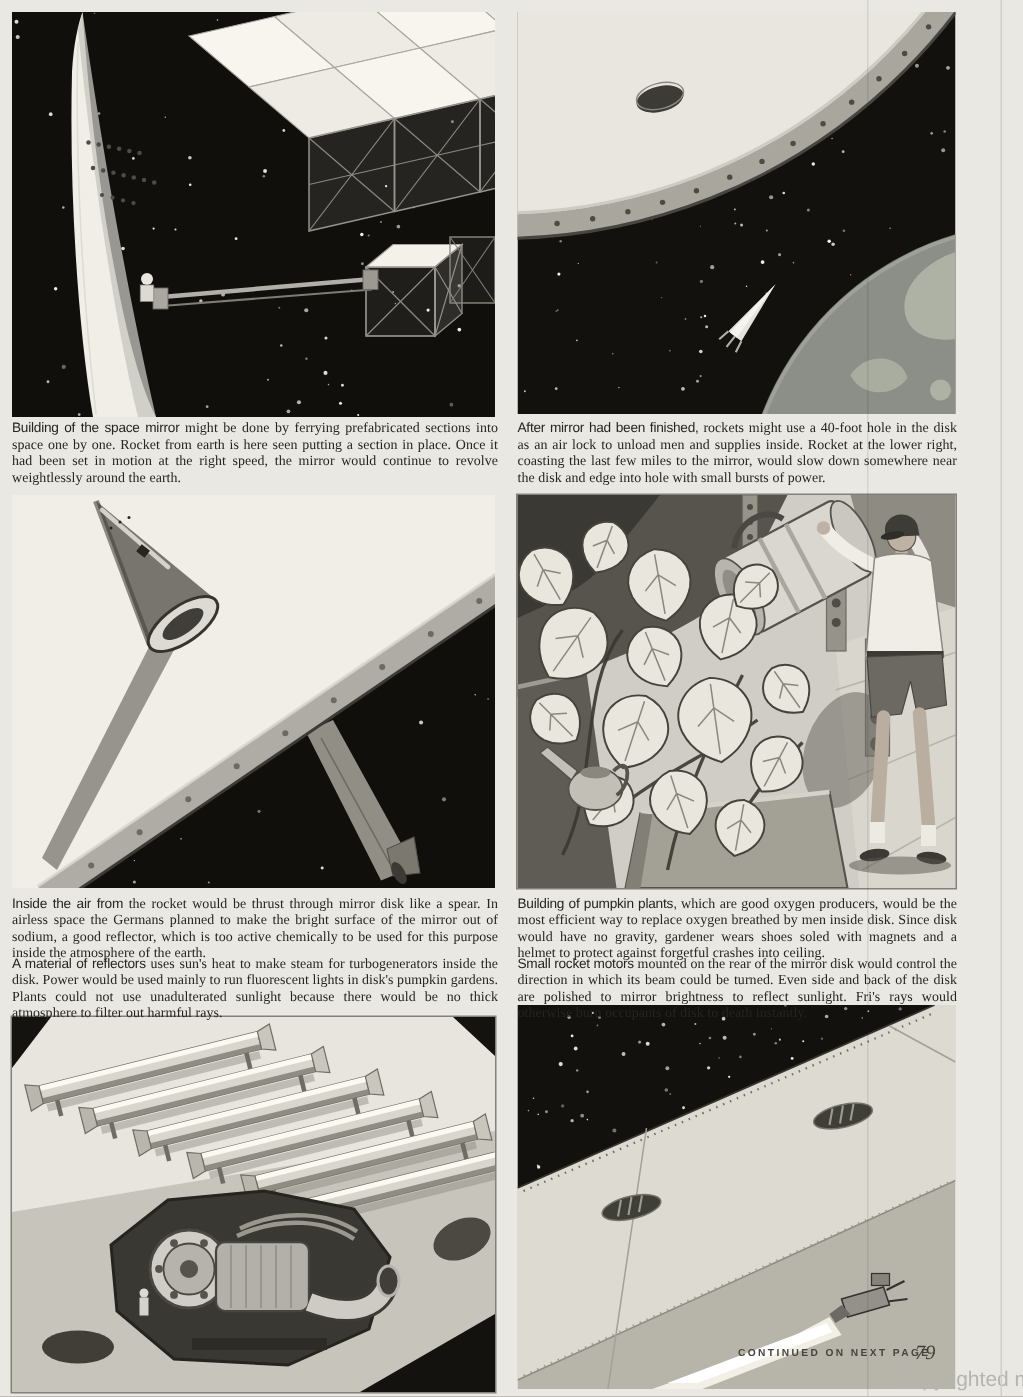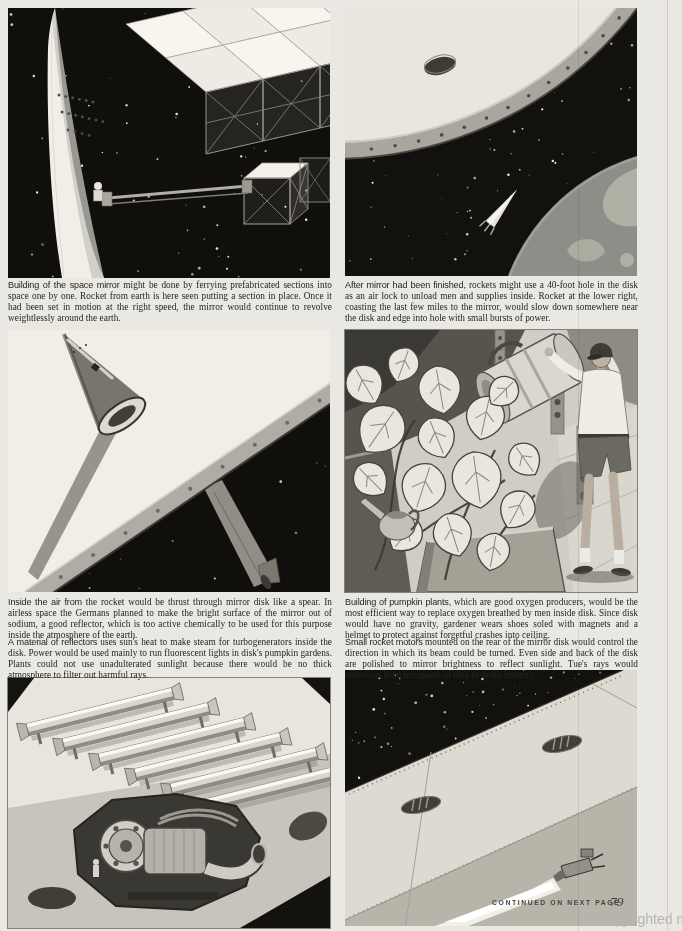--- a/index.html
+++ b/index.html
@@ -757,21 +757,21 @@
     <span>uses sun's heat to make steam for turbogenerators inside the disk. Power would be used mainly to run fluorescent lights in disk's pumpkin gardens. Plants could not use unadulterated sunlight because there would be no thick atmosphere to filter out harmful rays.</span>
   </div>
 
   <div class="caption" style="left:345px;top:597px;width:293px">
     <b class="lead">Building of pumpkin plants,</b>
     <span>which are good oxygen producers, would be the most efficient way to replace oxygen breathed by men inside disk. Since disk would have no gravity, gardener wears shoes soled with magnets and a helmet to protect against forgetful crashes into ceiling.</span>
   </div>
 
   <div class="caption" style="left:345px;top:637px;width:293px">
     <b class="lead">Small rocket motors</b>
-    <span>mounted on the rear of the mirror disk would control the direction in which its beam could be turned. Even side and back of the disk are polished to mirror brightness to reflect sunlight. Tue's rays would otherwise burn occupants of disk to death instantly.</span>
+    <span>mounted on the rear of the mirror disk would control the direction in which its beam could be turned. Even side and back of the disk are polished to mirror brightness to reflect sunlight. Fri's rays would otherwise burn occupants of disk to death instantly.</span>
   </div>
 
   <div id="continued" class="overlay" style="left:492px;top:899px">CONTINUED ON NEXT PAGE</div>
   <div id="pagenum" class="overlay" style="left:610px;top:894px">79</div>
   <div id="watermark" class="overlay" style="left:577px;top:911px">Copyrighted material</div>
 
   <div class="scanline" style="left:578px"></div>
   <div class="edge" style="left:667px"></div>
 </div>
 

